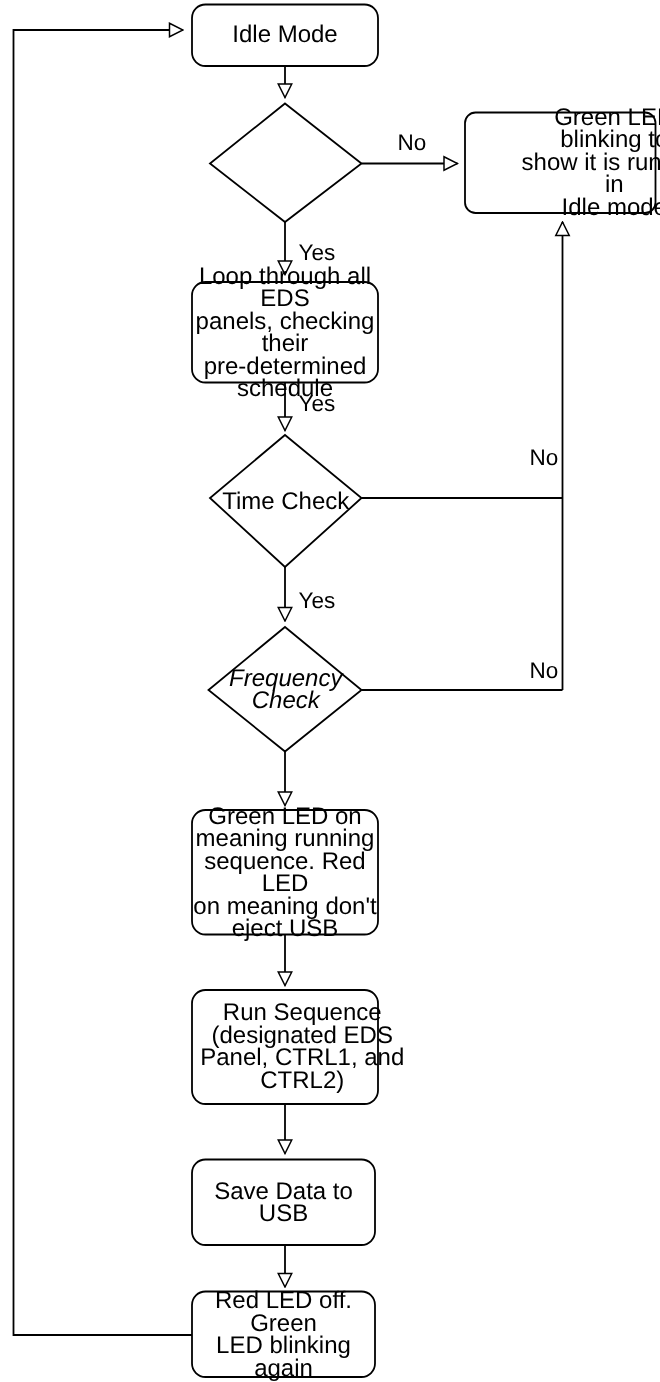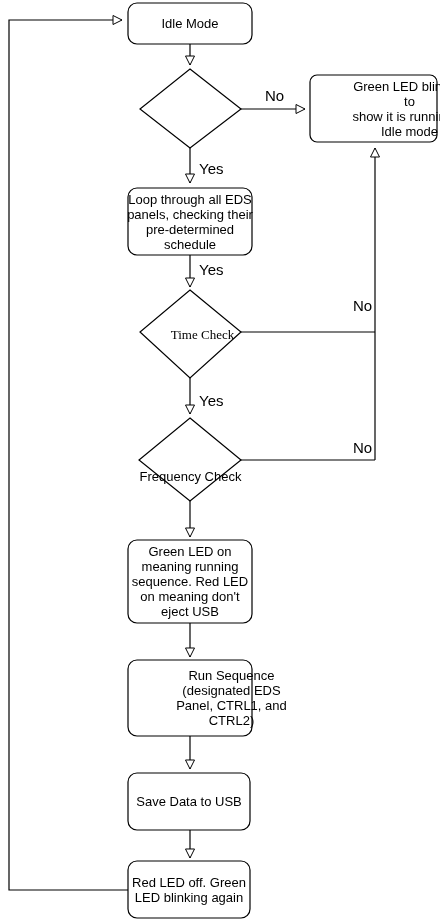--- a/index.html
+++ b/index.html
@@ -22,21 +22,21 @@
     width: 440px;
     height: 921px;
   }
   .node-text {
     position: absolute;
     display: flex;
     align-items: center;
     justify-content: center;
     text-align: center;
     color: #000000;
-    font-size: 13px;
+    font-size: 16px;
     line-height: 15px;
     white-space: pre-line;
     pointer-events: none;
   }
   .edge-label {
     position: absolute;
     color: #000000;
     font-size: 15px;
     line-height: 13px;
     text-align: left;
@@ -133,31 +133,31 @@
 
   <div class="node-text" style="left:310px; top:75px; width:127px; height:67px;padding-left:36px;">Green LED blinking to
 show it is running in
 Idle mode</div>
 
   <div class="node-text" style="left:126px; top:188px; width:128px; height:67px;">Loop through all EDS
 panels, checking their
 pre-determined
 schedule</div>
 
-  <div class="node-text" style="left:152px; top:290px; width:101px; height:88px;font-family:Liberation Serif, serif;">Time Check</div>
+  <div class="node-text" style="left:140px; top:290px; width:101px; height:88px;">Time Check</div>
 
-  <div class="node-text" style="left:135px; top:435px; width:111px; height:83px;">Frequency Check</div>
+  <div class="node-text" style="left:135px; top:418px; width:111px; height:83px;font-style:italic;">Frequency Check</div>
 
   <div class="node-text" style="left:128px; top:540px; width:124px; height:83px;">Green LED on
 meaning running
 sequence. Red LED
 on meaning don't
 eject USB</div>
 
-  <div class="node-text" style="left:128px; top:660px; width:147px; height:76px;margin-left:30px;">Run Sequence
+  <div class="node-text" style="left:128px; top:660px; width:147px; height:76px;">Run Sequence
 (designated EDS
 Panel, CTRL1, and
 CTRL2)</div>
 
   <div class="node-text" style="left:128px; top:773px; width:122px; height:57px;">Save Data to USB</div>
 
   <div class="node-text" style="left:128px; top:861px; width:122px; height:57px;">Red LED off. Green
 LED blinking again</div>
 
   <div class="edge-label" style="left:265px; top:89px;">No</div>

